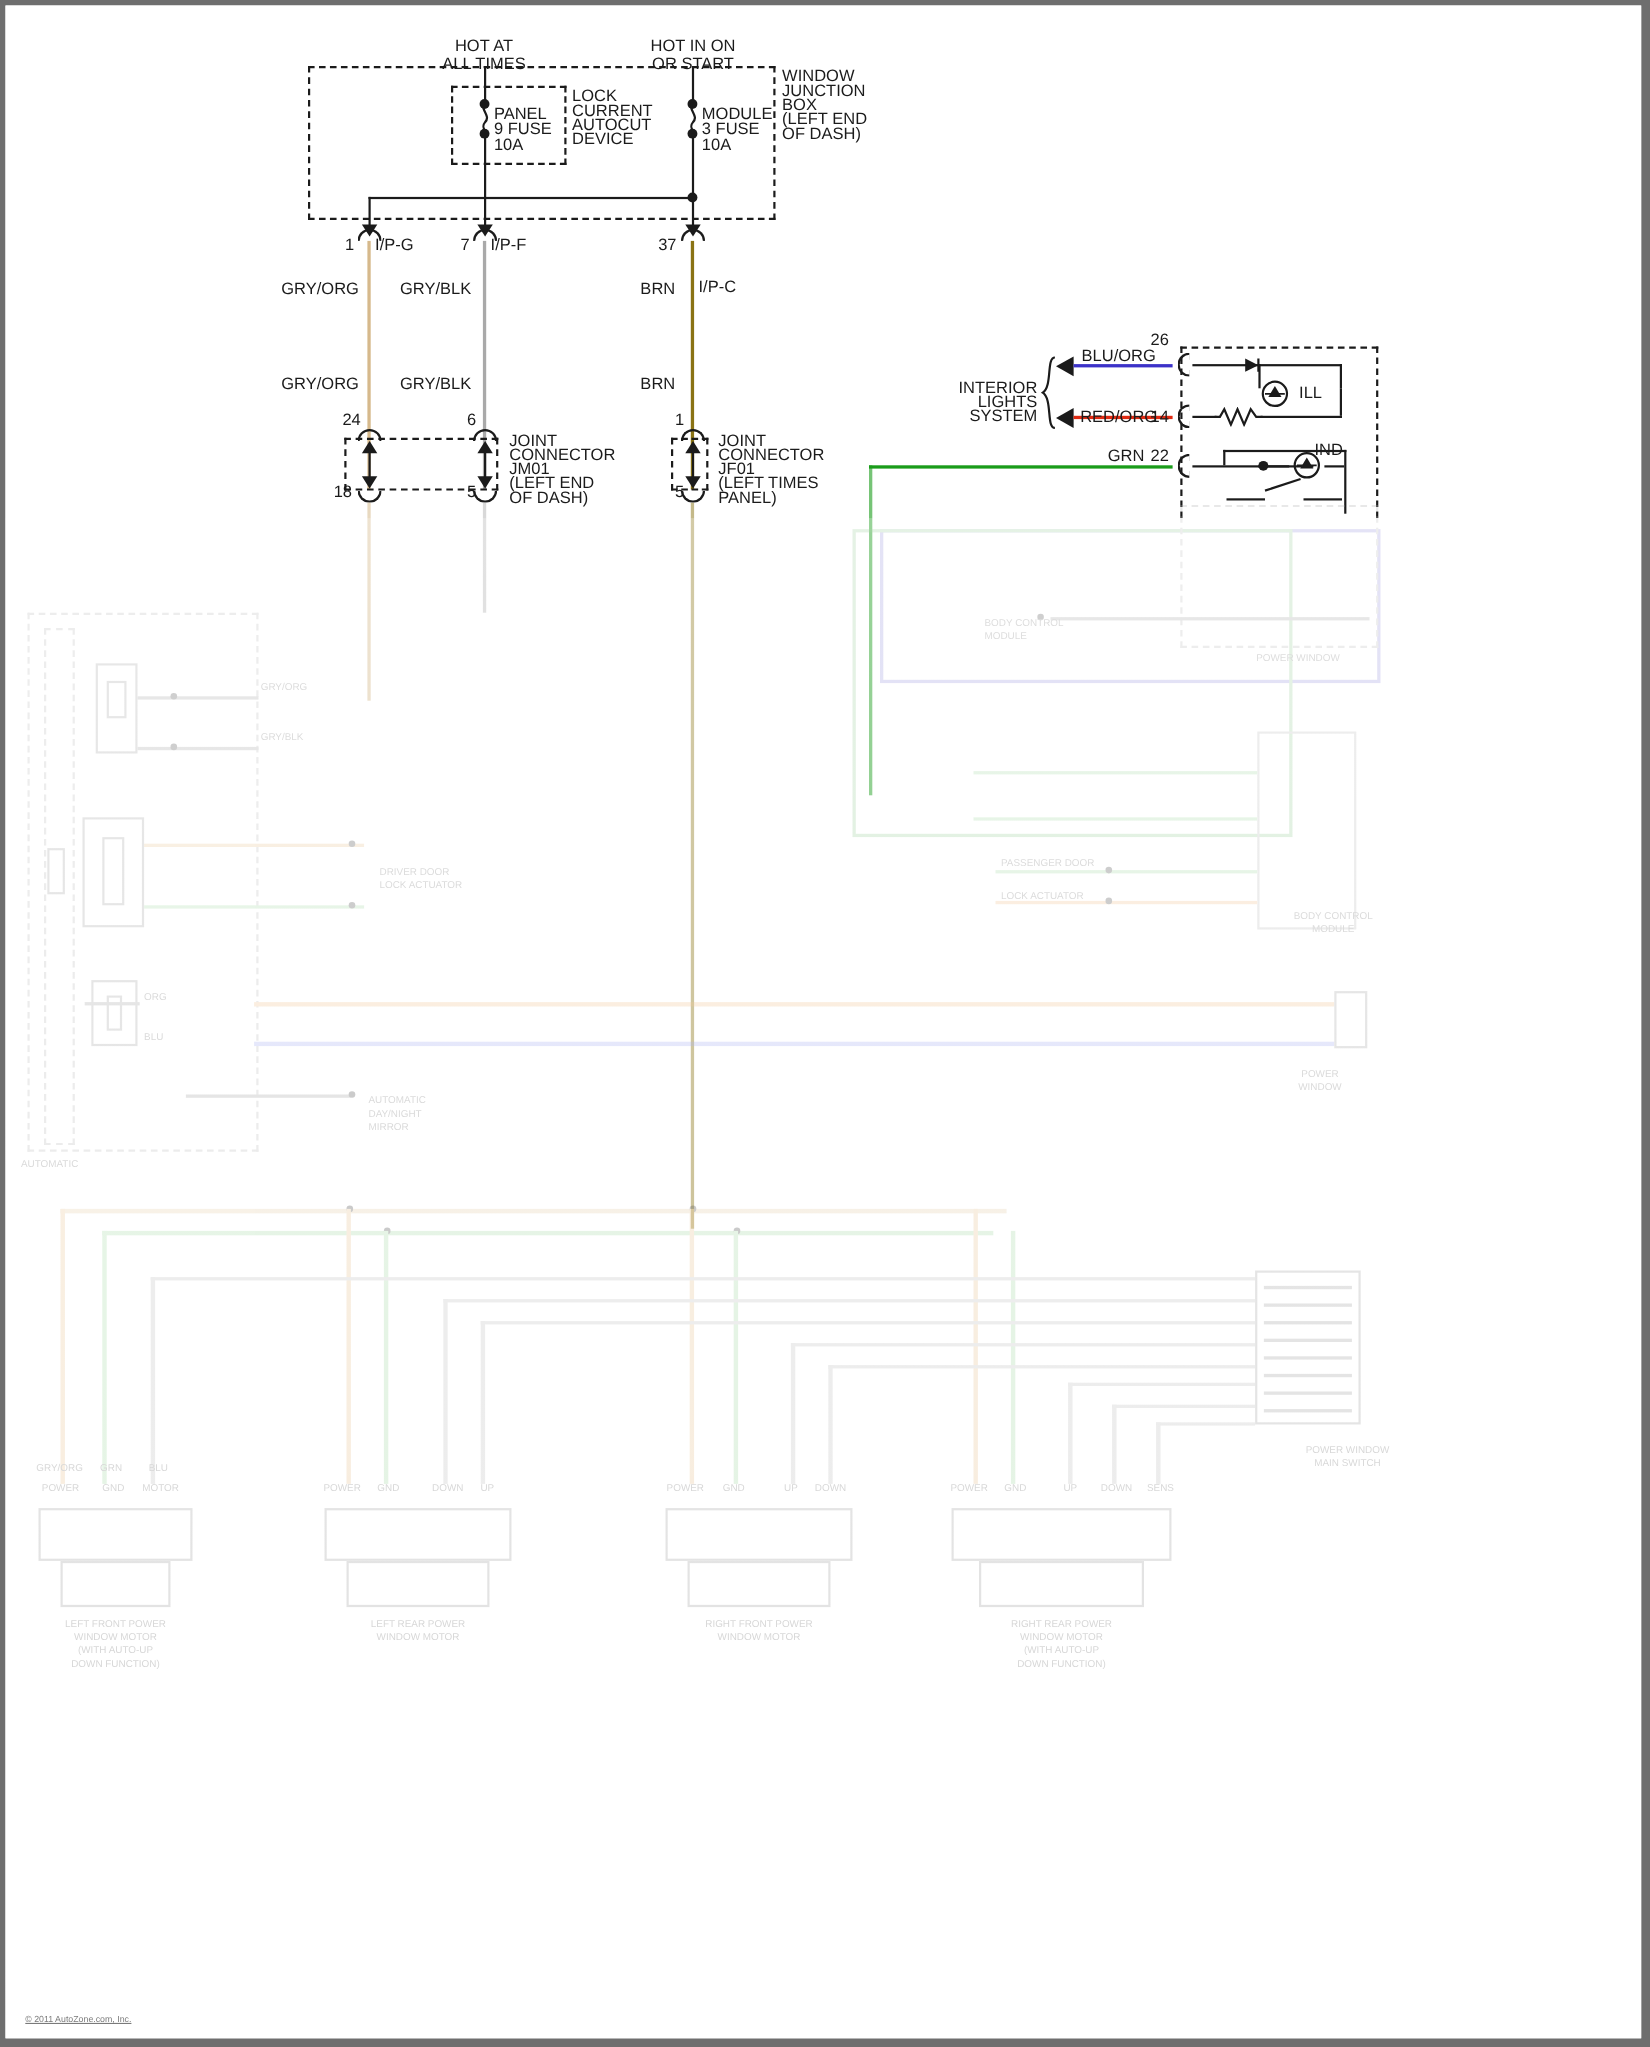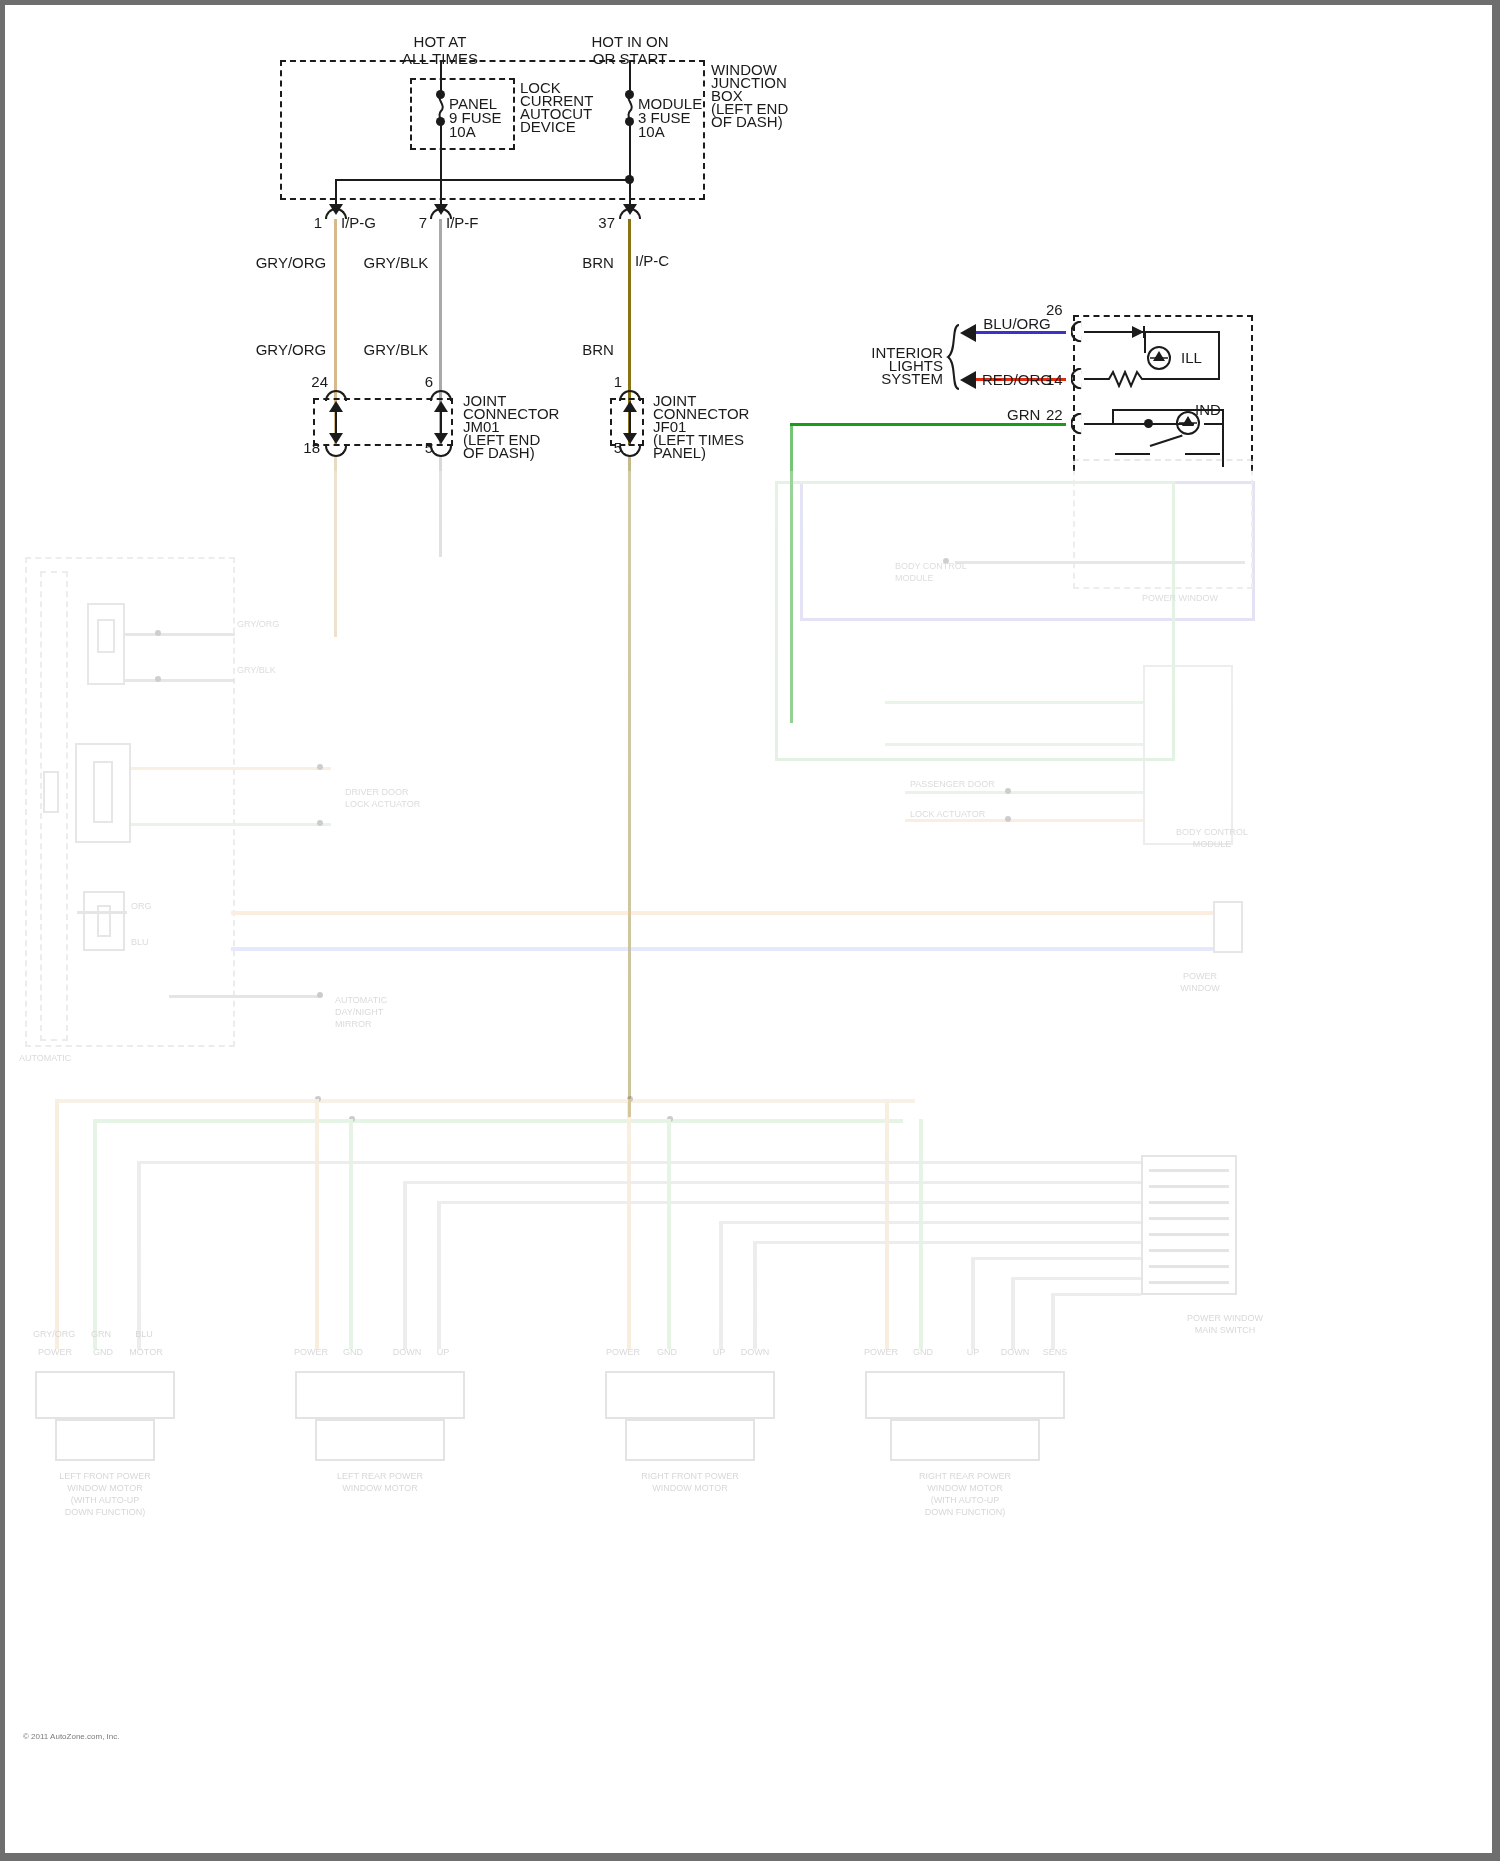--- a/index.html
+++ b/index.html
@@ -418,16 +418,16 @@
       <div class="lbl c" style="left:860px;top:1012px;width:200px;">WINDOW MOTOR</div>
       <div class="lbl c" style="left:860px;top:1024px;width:200px;">(WITH AUTO-UP</div>
       <div class="lbl c" style="left:860px;top:1036px;width:200px;">DOWN FUNCTION)</div>
 
       <div class="lbl c" style="left:28px;top:858px;width:40px;">GRY/ORG</div>
       <div class="lbl c" style="left:76px;top:858px;width:40px;">GRN</div>
       <div class="lbl c" style="left:116px;top:858px;width:46px;">BLU</div>
     </div>
     <div id="lowerfade"></div>
 
-    <div class="credit" style="left:18px;top:1727px;">© 2011 AutoZone.com, Inc.</div>
+    <div class="credit" style="left:18px;top:1826px;text-decoration:underline;">© 2011 AutoZone.com, Inc.</div>
 
   </div>
 </div>
 
 </body></html>

